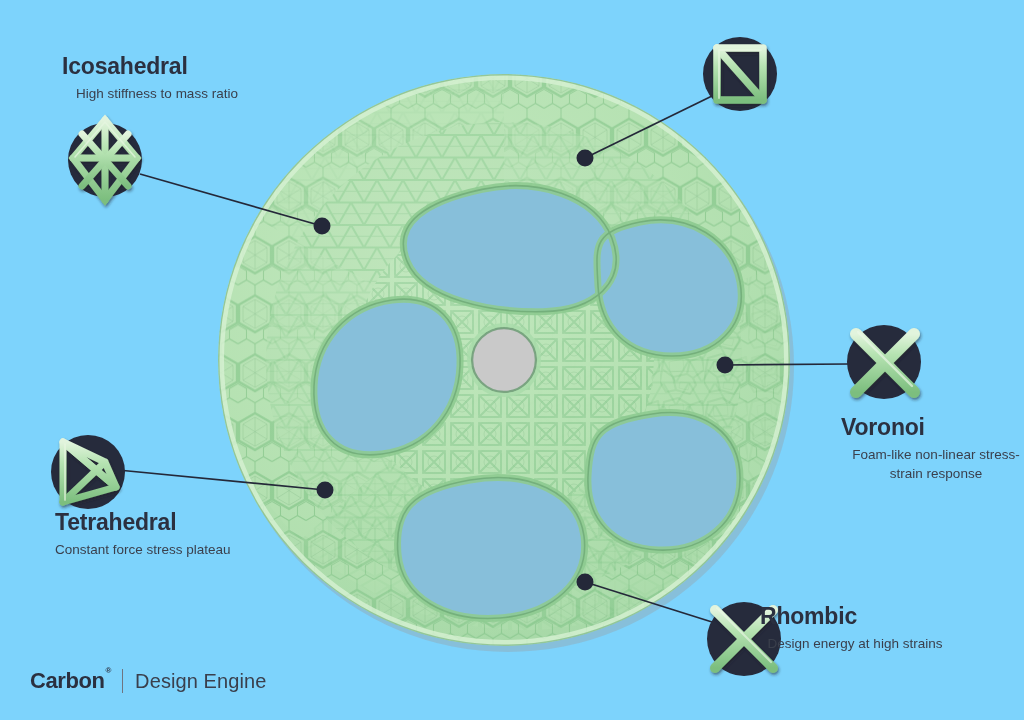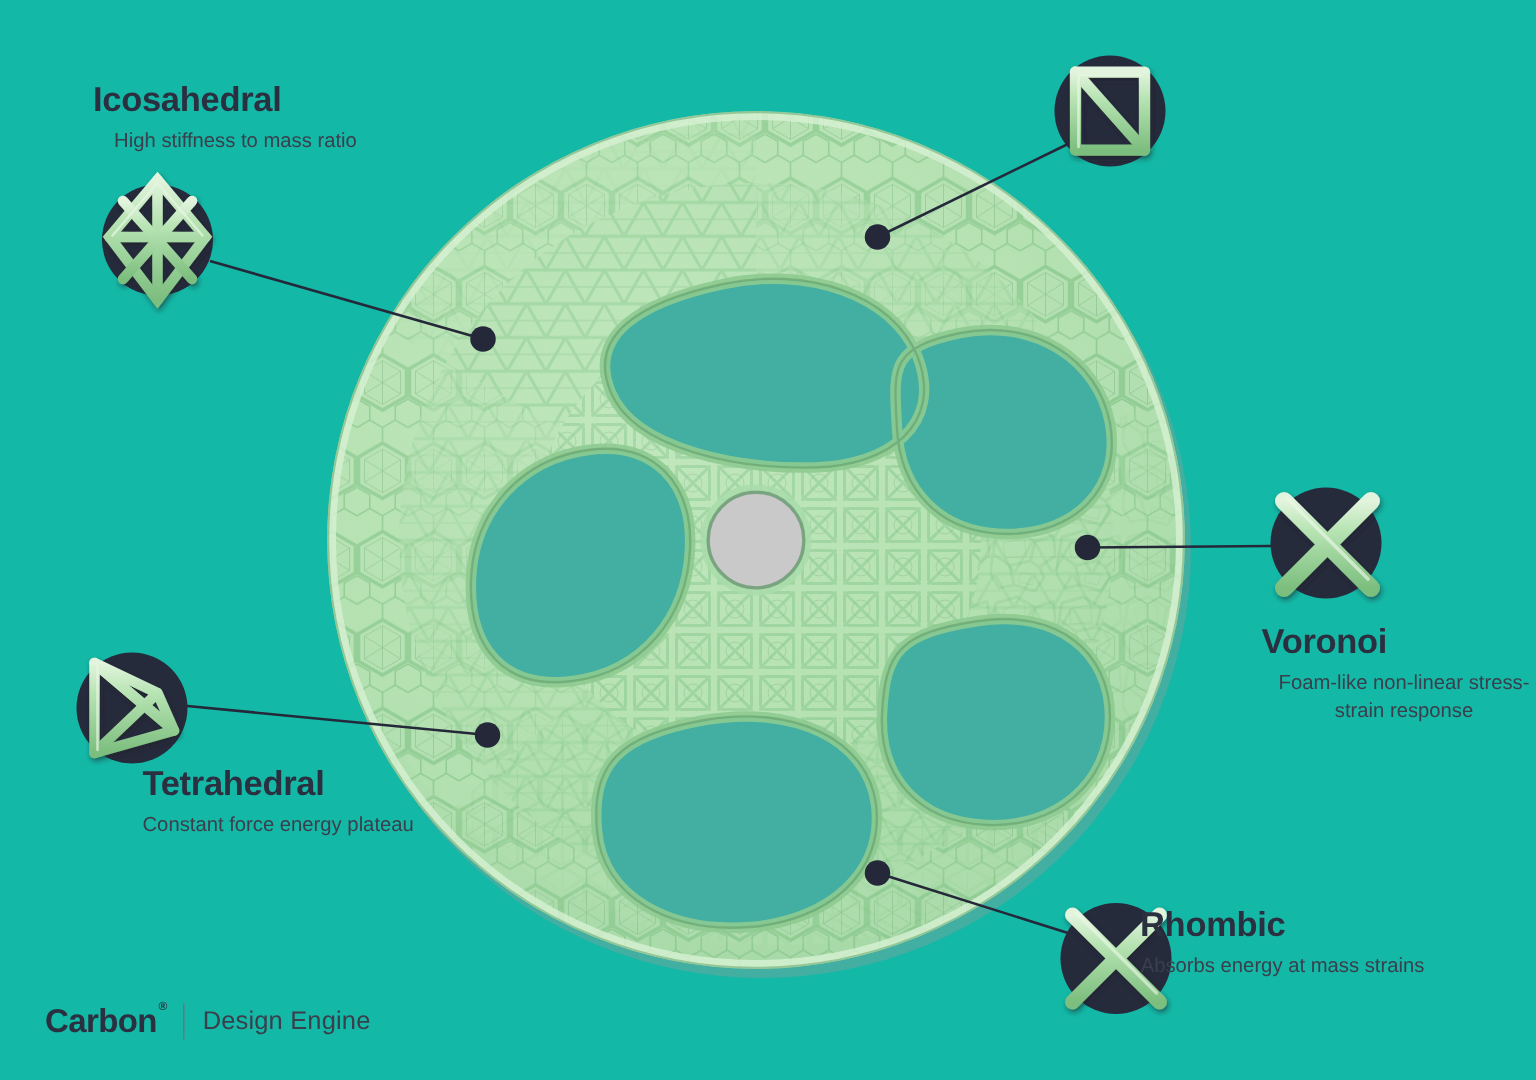--- a/index.html
+++ b/index.html
@@ -13,21 +13,21 @@
     overflow: hidden;
     font-family: "Liberation Sans", sans-serif;
     position: relative;
     color: #2b3040;
   }
   #stage {
     position: absolute;
     left: 0; top: 0;
     width: 1024px;
     height: 720px;
-    background: #14b8a6;
+    background: #7dd3fc;
   }
 
   
   #art {
     position: absolute;
     left: 0; top: 0;
     width: 1024px;
     height: 720px;
   }
 
@@ -51,21 +51,21 @@
     color: #3a3f4c;
     margin: 0;
   }
   .callout.w-narrow .desc { width: 190px; text-align: center; }
   .callout.w-mid .desc { width: 205px; }
   .callout.w-tet .desc { width: 250px; white-space: nowrap; }
 
   #c-icosahedral { left: 62px; top: 54px; }
   #c-kagome      { left: 783px; top: 38px; }
   #c-voronoi     { left: 841px; top: 415px; }
-  #c-tetrahedral { left: 55px; top: 510px; margin-left: 40px; }
+  #c-tetrahedral { left: 55px; top: 510px; }
   #c-rhombic     { left: 760px; top: 604px; }
 
   
   #brand {
     position: absolute;
     left: 30px;
     top: 668px;
     display: flex;
     align-items: center;
     height: 26px;
@@ -87,21 +87,21 @@
     left: 1px;
     color: #2b3040;
   }
   #brand .divider {
     width: 1px;
     height: 24px;
     background: #6f7480;
     margin: 0 12px 0 5px;
   }
   #brand .tagline {
-    font-size: 17px;
+    font-size: 20px;
     font-weight: 400;
     color: #3a3f4c;
     letter-spacing: 0.1px;
   }
 </style>
 </head>
 <body>
 
 <div id="stage">
 
@@ -382,26 +382,26 @@
   <div class="callout w-mid" id="c-kagome">
   </div>
 
   <div class="callout w-narrow" id="c-voronoi">
     <p class="title">Voronoi</p>
     <p class="desc">Foam-like non-linear stress-strain response</p>
   </div>
 
   <div class="callout w-tet" id="c-tetrahedral">
     <p class="title">Tetrahedral</p>
-    <p class="desc">Constant force energy plateau</p>
+    <p class="desc">Constant force stress plateau</p>
   </div>
 
   <div class="callout w-narrow" id="c-rhombic">
     <p class="title">Rhombic</p>
-    <p class="desc">Absorbs energy at mass strains</p>
+    <p class="desc">Design energy at high strains</p>
   </div>
 
   <div id="brand">
     <span class="carbon"><span>Carbon</span><sup class="reg">®</sup></span>
     <span class="divider"></span>
     <span class="tagline">Design Engine</span>
   </div>
 
 </div>
 

